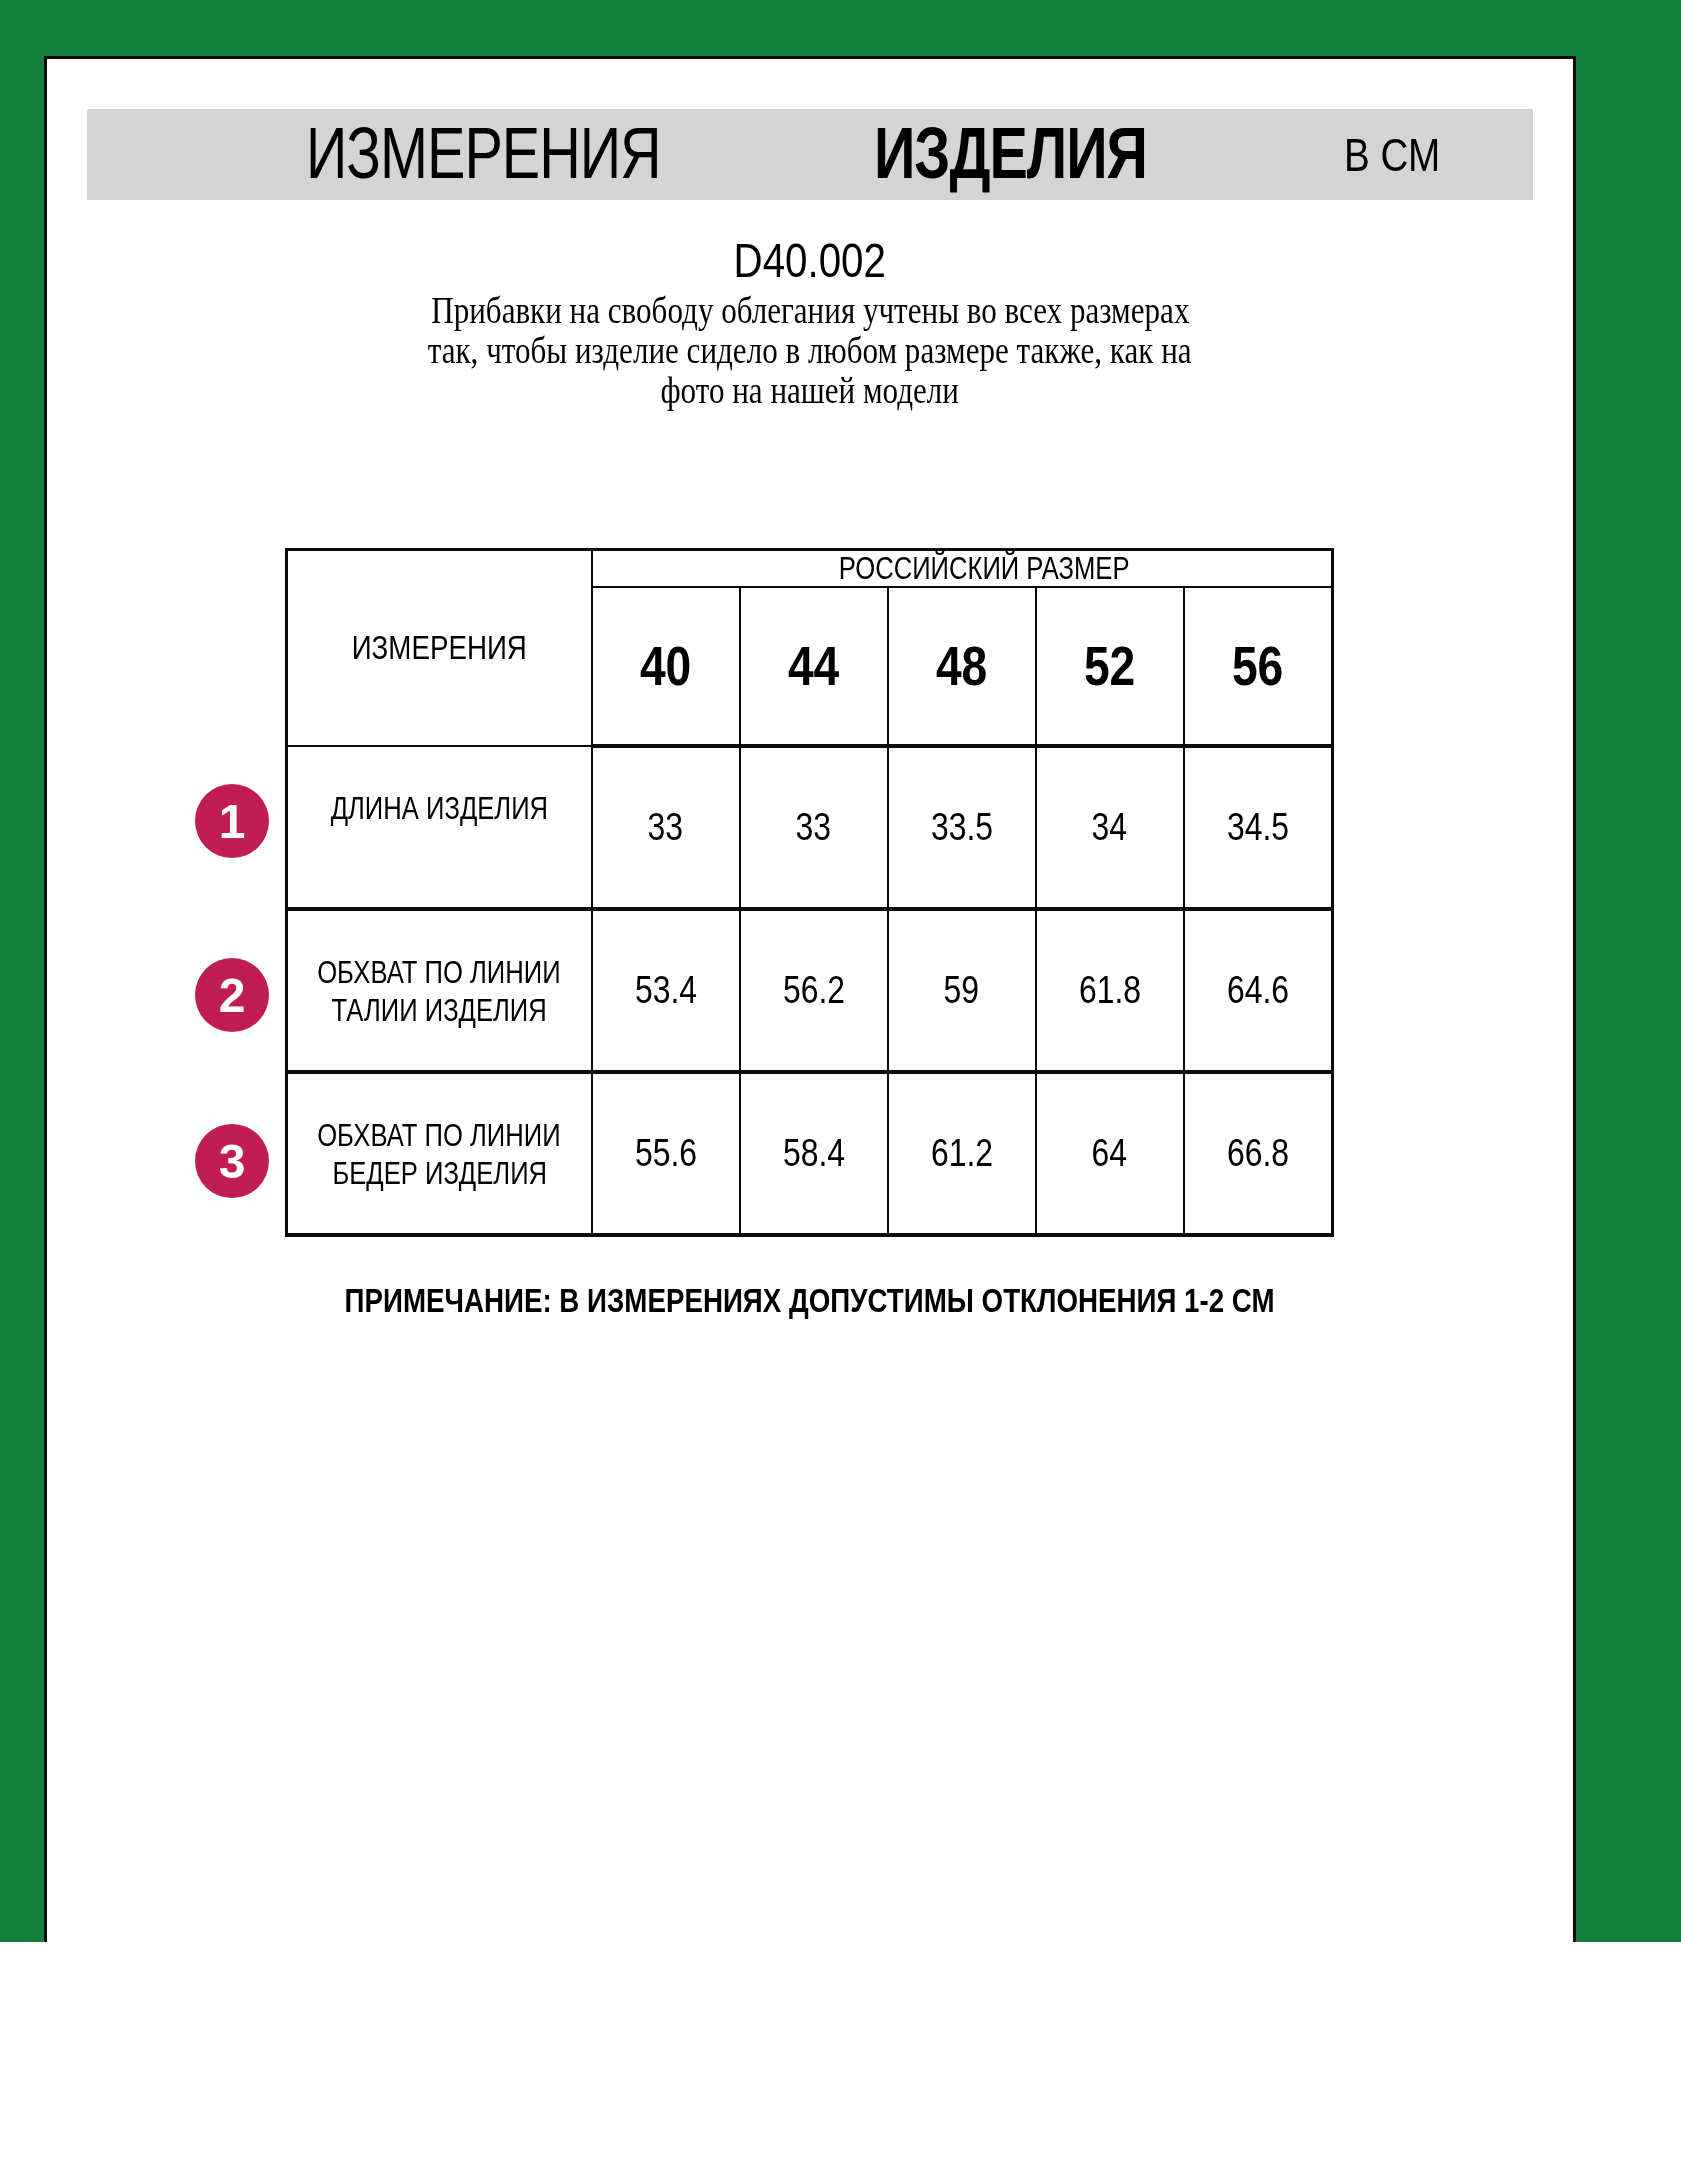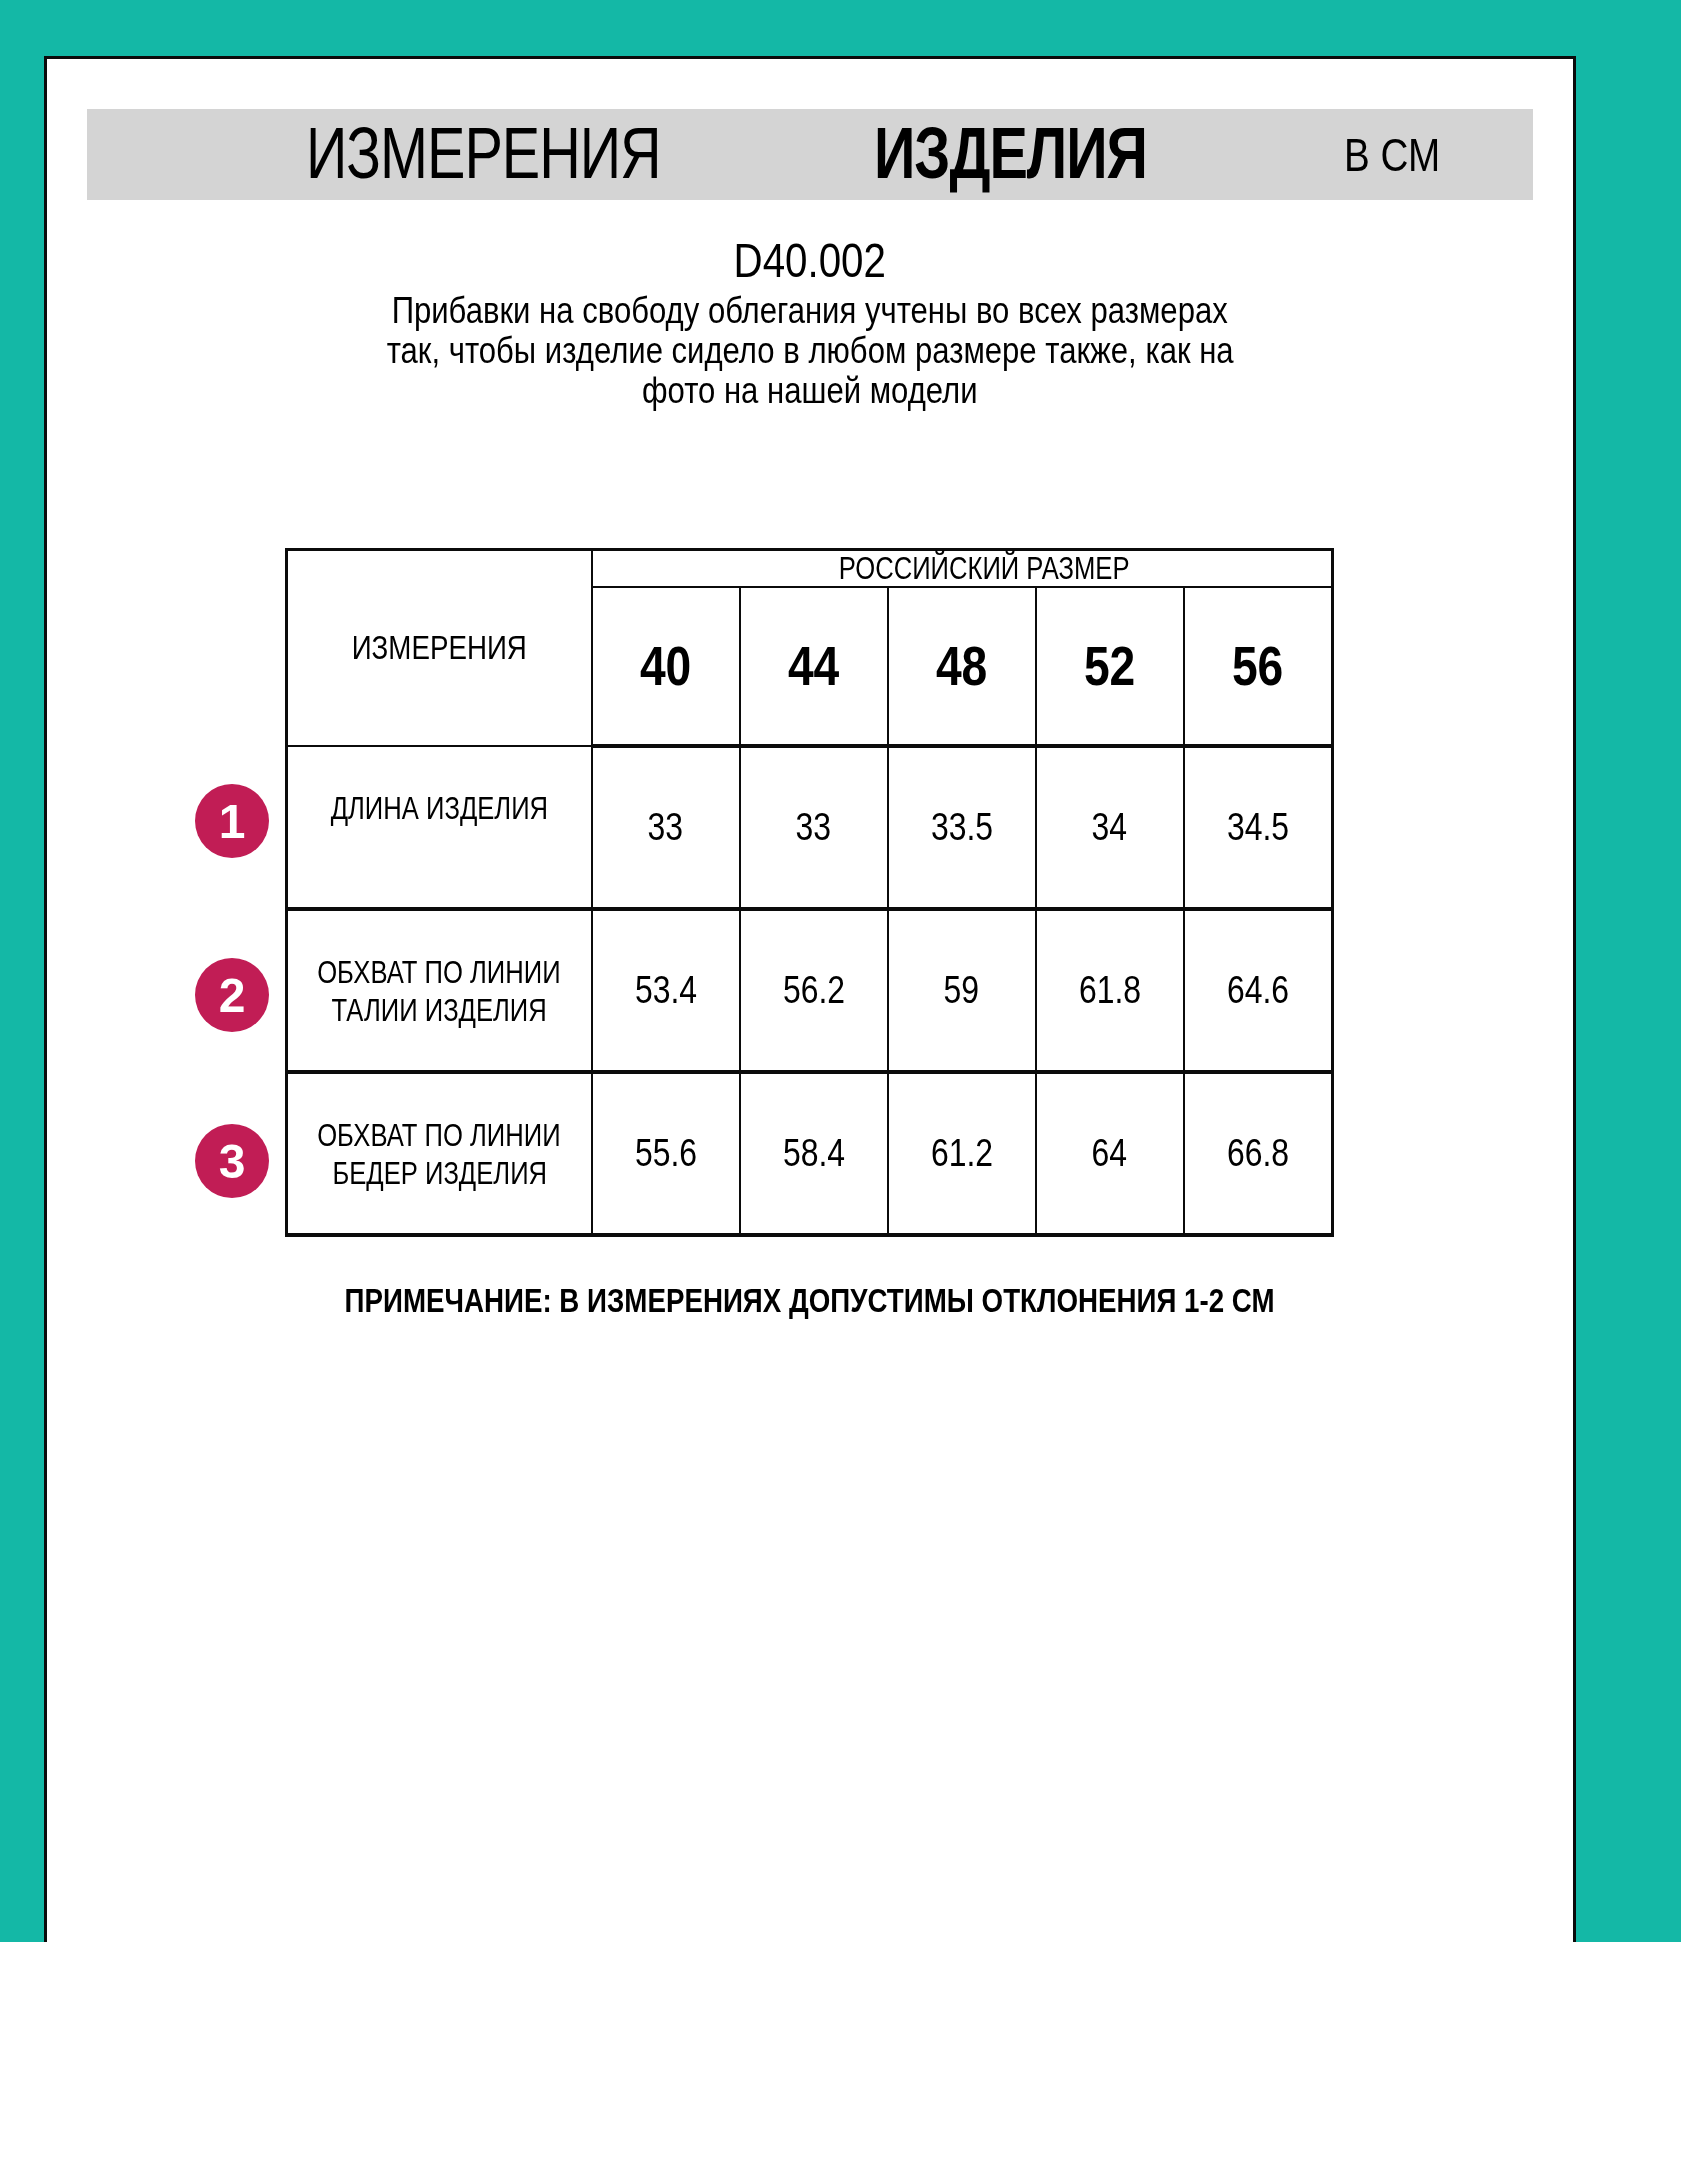--- a/index.html
+++ b/index.html
@@ -3,21 +3,21 @@
 <meta charset="utf-8">
 <style>
   * { margin: 0; padding: 0; box-sizing: border-box; }
   html, body { background: #ffffff; }
   body { font-family: "Liberation Sans", sans-serif; color: #000; }
 
   .page {
     position: relative;
     width: 1682px;
     height: 1942px;
-    background: #14b8a6;
+    background: #15803d;
     overflow: hidden;
   }
 
   .frame {
     position: absolute;
     left: 44px; top: 56px;
     width: 1532px; height: 2013px;
     border: 3.3px solid #0b0b0b;
     background: #ffffff;
   }
@@ -49,21 +49,21 @@
   }
 
   .product-code {
     position: absolute; left: 44px; top: 233px;
     width: 1532px; text-align: center;
     font-size: 48px; line-height: 56px;
   }
 
   .para { position: absolute; left: 44px; width: 1532px; text-align: center; font-size: 37px; }
   .para .line { line-height: 40px; }
-  .para1 { top: 291px; }
+  .para1 { top: 291px; font-family: Liberation Serif, serif; }
   .para2 { top: 421px; }
   .para2 .line { line-height: 39px; }
 
   
   table.size-table {
     position: absolute; left: 285px; top: 548px;
     width: 1047px;
     border-collapse: collapse; table-layout: fixed;
     border: 3.3px solid #0b0b0b;
   }

